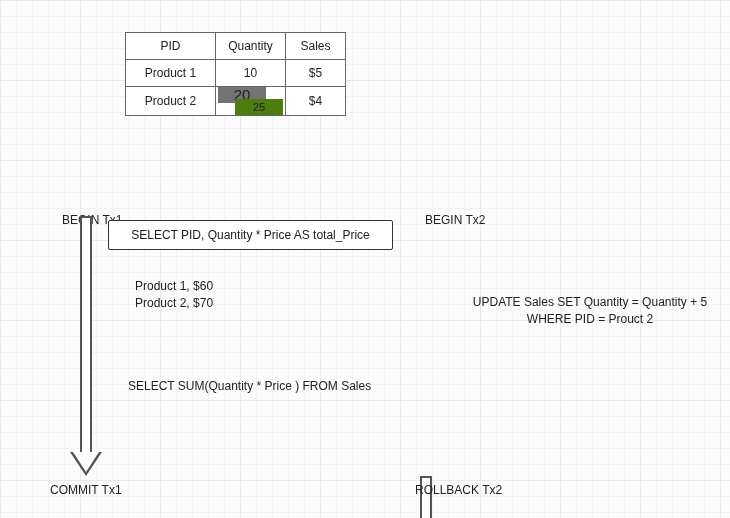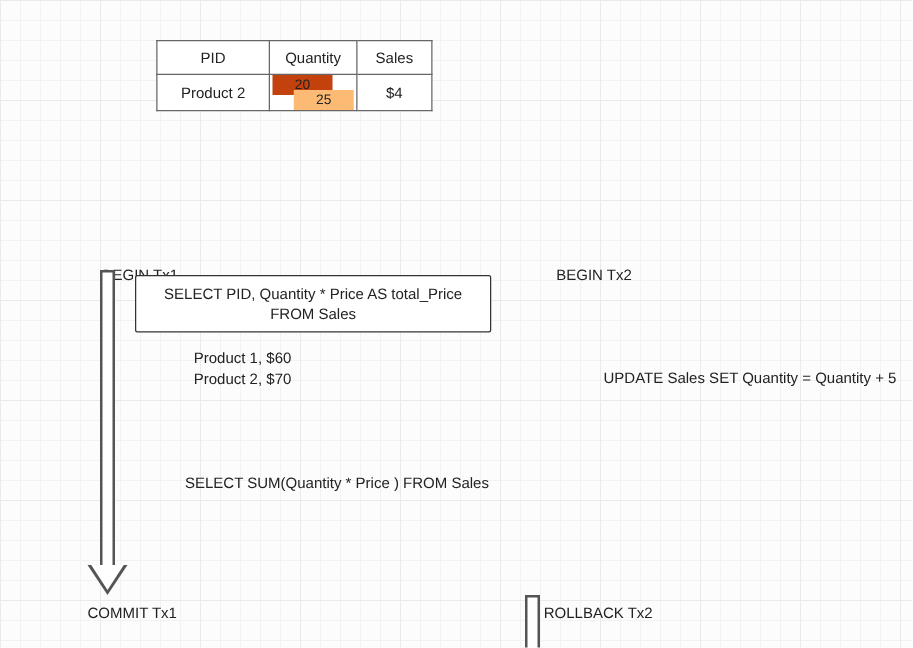--- a/index.html
+++ b/index.html
@@ -13,21 +13,21 @@
       linear-gradient(90deg, #eaeaea 1px, transparent 1px),
       linear-gradient(#f2f2f2 1px, transparent 1px),
       linear-gradient(90deg, #f2f2f2 1px, transparent 1px);
     background-size: 80px 80px, 80px 80px, 16px 16px, 16px 16px;
     font-family: Arial, Helvetica, sans-serif;
     font-size: 12px;
     color: #222;
     position: relative;
     overflow: hidden;
   }
-  .pos { position: absolute; padding-left: 20px; }
+  .pos { position: absolute; }
 
   
   .tbl {
     border-collapse: collapse;
     background: #fff;
   }
   .tbl td, .tbl th {
     border: 1px solid #666;
     padding: 6px 0;
     text-align: center;
@@ -40,29 +40,29 @@
 
   .cell-stack {
     position: relative;
     height: 28px;
   }
   .cell-stack .old {
     position: absolute;
     left: 2px; top: 0;
     width: 48px; height: 16px;
     line-height: 16px;
-    background: #c2410c;
-    font-size: 11px;
+    background: #737373;
+    font-size: 15px;
   }
   .cell-stack .new {
     position: absolute;
     right: 2px; bottom: 0;
     width: 48px; height: 16px;
     line-height: 16px;
-    background: #fdba74;
+    background: #4d7c0f;
     font-size: 11px;
   }
 
   
   .arrow {
     width: 28px;
     position: relative;
   }
   .arrow .shaft {
     position: absolute;
@@ -109,20 +109,25 @@
 <body>
 
 <table class="tbl pos" style="left:125px; top:32px;">
   <tbody>
       <tr>
     <th class="col-pid">PID</th>
     <th class="col-qty">Quantity</th>
     <th class="col-sales">Sales</th>
   </tr>
   <tr>
+    <td>Product 1</td>
+    <td>10</td>
+    <td>$5</td>
+  </tr>
+  <tr>
     <td>Product 2</td>
     <td style="padding:0;">
       <div class="cell-stack">
         <div class="old">20</div>
         <div class="new">25</div>
       </div>
     </td>
     <td>$4</td>
   </tr>
 </tbody>
@@ -140,25 +145,25 @@
 <div class="pos plain" style="left:425px; top:212px;">BEGIN Tx2</div>
 
 <div class="pos arrow" style="left:412px; top:216px; height:260px;">
   <div class="shaft"></div>
 </div>
 
 <div class="pos plain" style="left:415px; top:482px;">ROLLBACK Tx2</div>
 
 <div class="pos sql-box" style="left:108px; top:220px; width:285px;">
   <div>SELECT PID, Quantity * Price AS total_Price</div>
-  <div>FROM Sales</div>
 </div>
 
 <div class="pos plain" style="left:135px; top:278px;">
   <div>Product 1, $60</div>
   <div>Product 2, $70</div>
 </div>
 
 <div class="pos plain" style="left:128px; top:378px;">SELECT SUM(Quantity * Price ) FROM Sales</div>
 
 <div class="pos plain center" style="left:455px; top:294px; width:270px;text-align:center;">
   <div>UPDATE Sales SET Quantity = Quantity + 5</div>
+  <div>WHERE PID =  Prouct 2</div>
 </div>
 
 </body></html>

